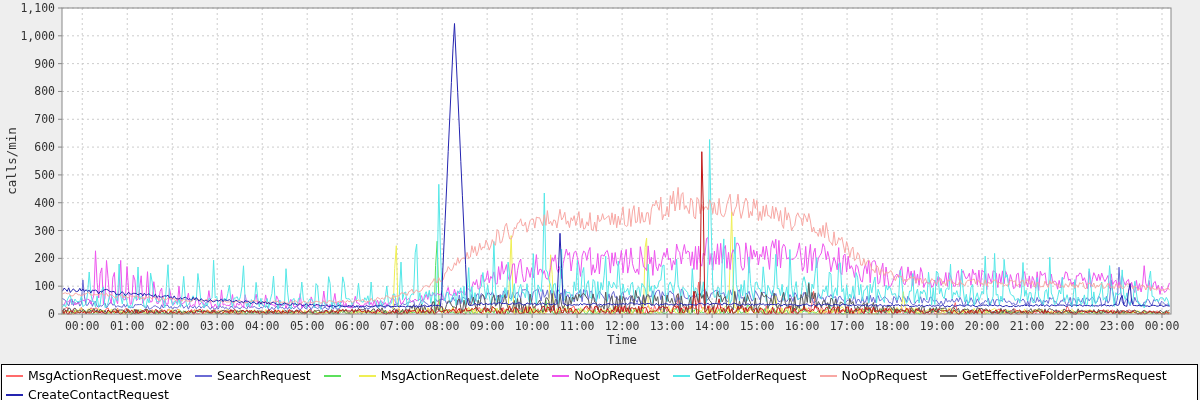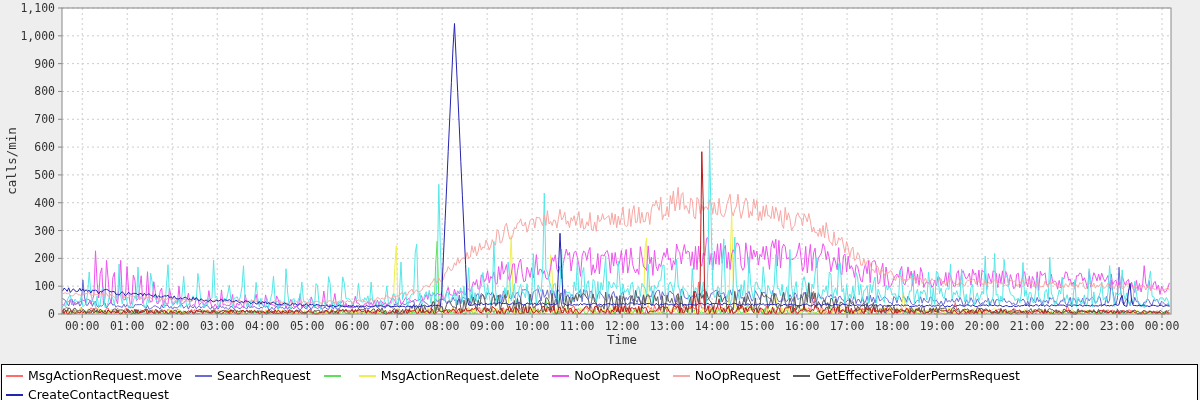--- a/index.html
+++ b/index.html
@@ -205,20 +205,24 @@
       </span>
       <span class="legend-item">
         <span class="legend-swatch" style="border-top-color: rgb(239, 239, 85);"></span>
         <span class="legend-label">MsgActionRequest.delete</span>
       </span>
       <span class="legend-item">
         <span class="legend-swatch" style="border-top-color: rgb(238, 85, 238);"></span>
         <span class="legend-label">NoOpRequest</span>
       </span>
       <span class="legend-item">
+        <span class="legend-swatch" style="border-top-color: rgb(85, 232, 232);"></span>
+        <span class="legend-label">GetFolderRequest</span>
+      </span>
+      <span class="legend-item">
         <span class="legend-swatch" style="border-top-color: rgb(248, 168, 164);"></span>
         <span class="legend-label">NoOpRequest</span>
       </span>
       <span class="legend-item">
         <span class="legend-swatch" style="border-top-color: rgb(90, 90, 90);"></span>
         <span class="legend-label">GetEffectiveFolderPermsRequest</span>
       </span>
     </div>
   <div class="legend-row" id="legend-row-1">
       <span class="legend-item">

